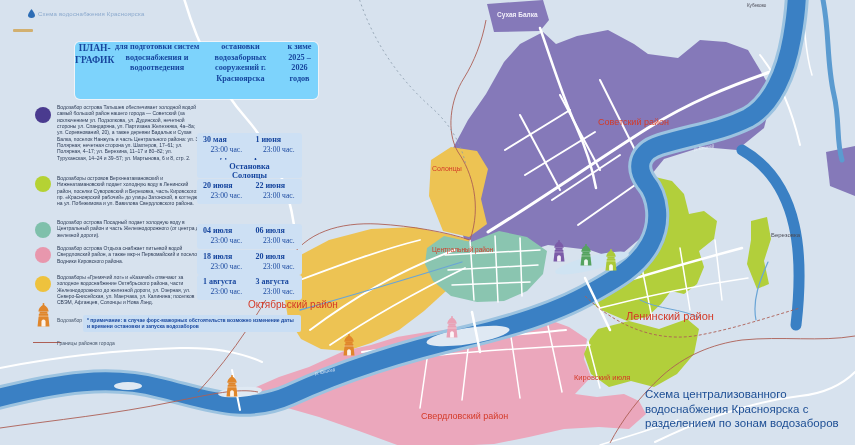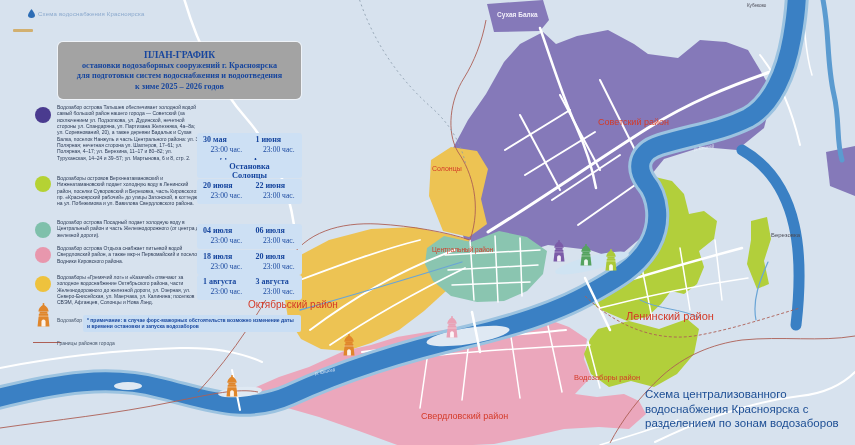--- a/index.html
+++ b/index.html
@@ -4,22 +4,22 @@
 <style>
   html,body{margin:0;padding:0;}
   body{font-family:"Liberation Sans",sans-serif;}
   #stage{position:relative;width:855px;height:445px;background:#d7e2ee;overflow:hidden;}
   #mapsvg{position:absolute;left:0;top:0;}
   .abs{position:absolute;}
   
   .wm-text{color:#8ba9cd;font-size:6px;letter-spacing:.2px;}
   .wm-dash{width:20px;height:2.5px;background:#d2b070;border-radius:1px;}
   
-  .title-box{left:58px;top:42px;width:243px;height:57px;background:#a3a3a3;border-radius:5px;
-    box-shadow:0 0 0 1px rgba(255,255,255,.6);display:flex;flex-direction:column;justify-content:center;
+  .title-box{left:75px;top:42px;width:243px;height:57px;background:#7dd3fc;border-radius:5px;
+    box-shadow:0 0 0 1px rgba(255,255,255,.6);display:flex;flex-direction:row;justify-content:center;
     text-align:center;color:#17469e;font-family:"Liberation Serif",serif;font-weight:bold;}
   .title-l1{font-size:9.5px;line-height:12px;}
   .title-l{font-size:8.2px;line-height:10.5px;}
   
   .lg-circle{width:16px;height:16px;border-radius:50%;}
   .lg-text{width:146px;font-size:5px;line-height:6.35px;color:#2b3a55;}
   .lg-small{font-size:5px;color:#44546a;}
   .lg-line{width:28px;height:0;border-top:1.2px solid #ad5f55;}
   
   .tbl-box{left:197px;width:105px;background:#cde0f4;border-radius:3px;
@@ -149,38 +149,38 @@
   </svg>
 
   <div class="abs wlabel" style="left:497px;top:11px;font-size:6.5px">Сухая Балка</div>
   <div class="abs glabel" style="left:747px;top:3px;font-size:4.5px">Кубеково</div>
   <div class="abs dlabel" style="left:598px;top:117px;font-size:9px">Советский район</div>
   <div class="abs dlabel" style="left:432px;top:165px;font-size:7px">Солонцы</div>
   <div class="abs dlabel" style="left:432px;top:246px;font-size:6.5px">Центральный район</div>
   <div class="abs glabel" style="left:771px;top:232px;font-size:6px">Березовка</div>
   <div class="abs dlabel" style="left:626px;top:310px;font-size:11px">Ленинский район</div>
   <div class="abs dlabel" style="left:248px;top:299px;font-size:10px">Октябрьский район</div>
-  <div class="abs dlabel" style="left:574px;top:373px;font-size:7.5px">Водозаборы район</div>
+  <div class="abs dlabel" style="left:574px;top:373px;font-size:7.5px">Кировский июля</div>
   <div class="abs dlabel" style="left:421px;top:411px;font-size:9px">Свердловский район</div>
   <div class="abs rlabel" style="left:694px;top:145px;font-size:4.5px;transform:rotate(-10deg)">р. Енисей</div>
   <div class="abs rlabel" style="left:315px;top:369px;font-size:4.5px;transform:rotate(-12deg)">р. Енисей</div>
   <div class="abs caption">Схема централизованного водоснабжения Красноярска с разделением по зонам водозаборов</div>
 
   <div class="abs" style="left:28px;top:9px;display:flex;align-items:center;gap:3px">
     <svg width="7" height="9" viewBox="0 0 10 13">
       <path d="M5 0 C5 0 0 6.5 0 9 A5 4 0 0 0 10 9 C10 6.5 5 0 5 0 Z" fill="#2d6db5"></path>
     </svg>
     <span class="wm-text">Схема водоснабжения Красноярска</span>
   </div>
   <div class="abs wm-dash" style="left:13px;top:29px"></div>
 
   <div class="abs title-box">
     <div class="title-l1">ПЛАН-ГРАФИК</div>
+    <div class="title-l">для подготовки систем водоснабжения и водоотведения</div>
     <div class="title-l">остановки водозаборных сооружений г. Красноярска</div>
-    <div class="title-l">для подготовки систем водоснабжения и водоотведения</div>
     <div class="title-l">к зиме 2025 – 2026 годов</div>
   </div>
 
   <div class="abs lg-circle" style="left: 35px; top: 107px; background-color: rgb(74, 59, 143);"></div>
   <div class="abs lg-text" style="left:57px;top:104px">Водозабор острова Татышев обеспечивает холодной водой самый большой район нашего города — Советский (за исключением ул. Подзолкова, ул. Дудинской, нечетной стороны ул. Спандаряна, ул. Партизана Железняка, 4а–8а; ул. Соревнований, 20), а также деревни Бадалык и Сухая Балка, поселок Нанжуль и часть Центрального района: ул. 3-я Полярная; нечетная сторона ул. Шахтеров, 17–61; ул. Полярная, 4–17; ул. Березина, 11–17 и 80–82; ул. Туруханская, 14–24 и 39–57; ул. Мартынова, 6 и 8, стр. 2.</div>
 
   <div class="abs lg-circle" style="left: 35px; top: 176px; background-color: rgb(181, 210, 51);"></div>
   <div class="abs lg-text" style="left:57px;top:175px">Водозаборы островов Верхнеатамановский и Нижнеатамановский подает холодную воду в Ленинский район, поселки Суворовский и Березовка, часть Кировского: пр. «Красноярский рабочий» до улицы Затонской, в коттеджи на ул. Побежимова и ул. Вавилова Свердловского района.</div>
 
   <div class="abs lg-circle" style="left: 35px; top: 222px; background-color: rgb(127, 192, 171);"></div>

